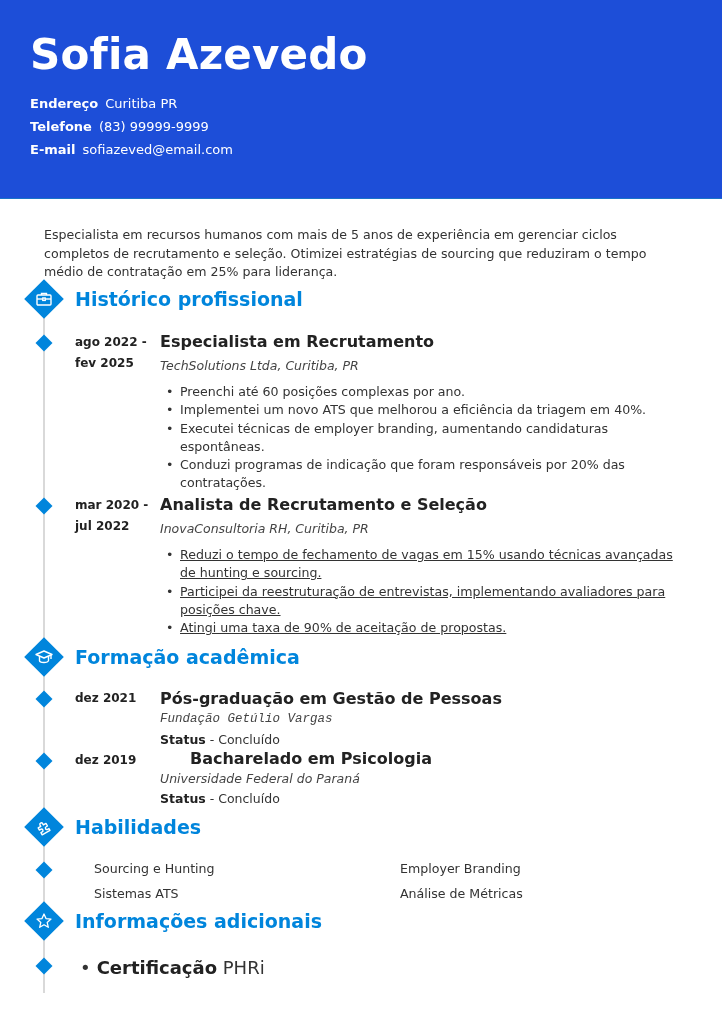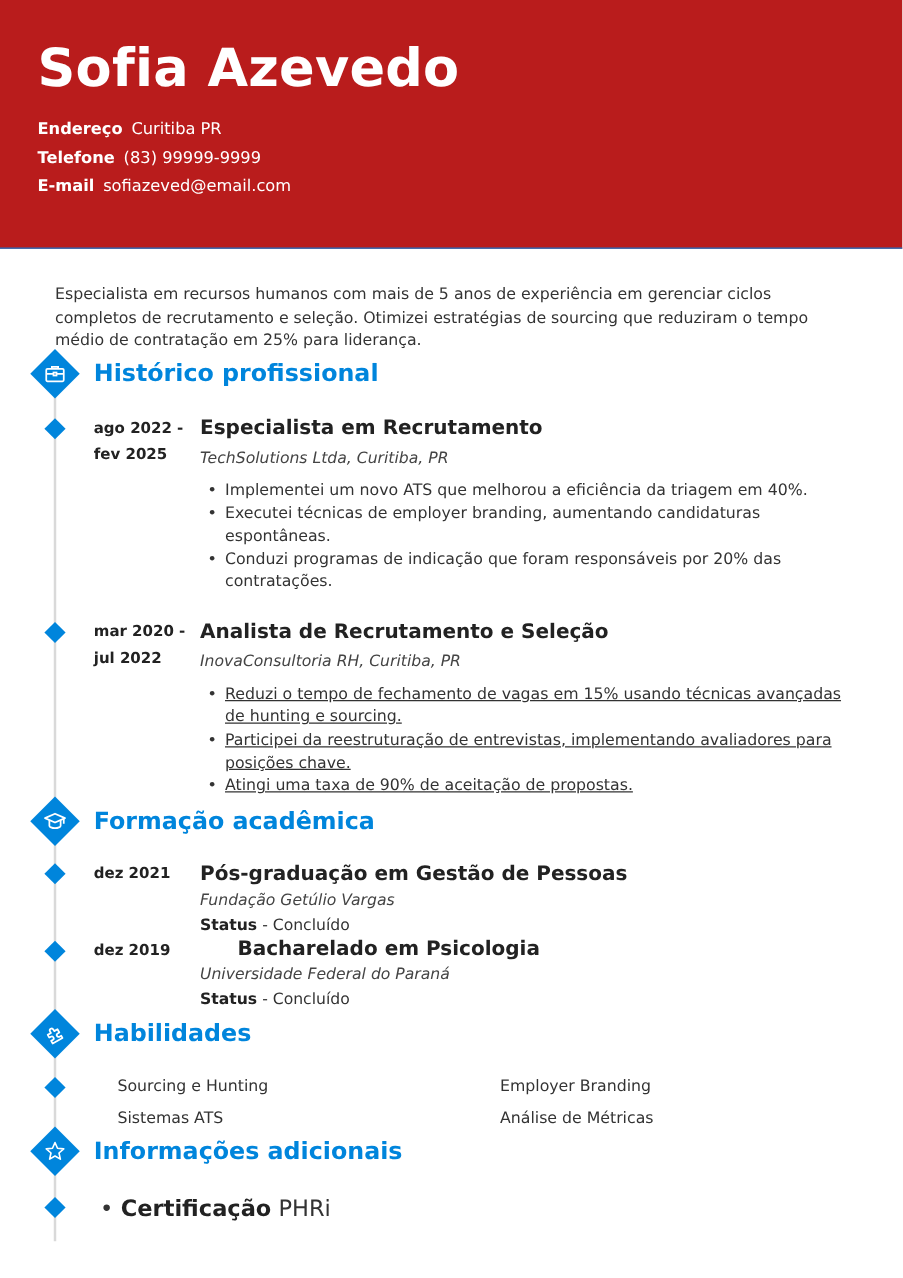--- a/index.html
+++ b/index.html
@@ -1,19 +1,19 @@
 <!DOCTYPE html>
 <html><head>
 <meta charset="utf-8">
 <style>
   * { box-sizing: border-box; margin: 0; padding: 0; }
   html, body { width: 722px; height: 1022px; background: #ffffff; overflow: hidden; }
   body { font-family: "DejaVu Sans", sans-serif; color: #222; position: relative; }
 
-  .header { position: absolute; left: 0; top: 0; width: 722px; height: 199px; background: #b91c1c; border-bottom: 1px solid #1a73c9; }
+  .header { position: absolute; left: 0; top: 0; width: 722px; height: 199px; background: #1d4ed8; border-bottom: 1px solid #1a73c9; }
   .name { position: absolute; left: 30px; top: 30px; font-family: "DejaVu Sans", sans-serif; font-weight: bold; font-size: 42px; color: #fff; letter-spacing: 0.2px; }
   .contact { position: absolute; left: 30px; font-size: 13px; color: #fff; white-space: nowrap; }
   .contact .lbl { font-weight: bold; margin-right: 7px; }
   .contact .val { font-weight: normal; }
 
   .summary { position: absolute; left: 44px; top: 226px; width: 640px; font-size: 12.6px; line-height: 18.5px; color: #333; }
 
   .timeline-line { position: absolute; left: 43px; top: 300px; width: 2px; height: 693px; background: #d9d9d9; }
 
   .sec-icon { position: absolute; left: 24px; width: 40px; height: 40px; }
@@ -70,20 +70,21 @@
 <div class="sec-title" style="top:288px;">Histórico profissional</div>
 
 <div class="dot" style="top:337px;"></div>
 <div class="date" style="top:332px;">
   <div>ago 2022 -</div>
   <div>fev 2025</div>
 </div>
 <div class="job-title" style="top:332px;">Especialista em Recrutamento</div>
 <div class="org" style="top:358px;">TechSolutions Ltda, Curitiba, PR</div>
 <ul class="bullets" style="top:383px;">
+  <li>Preenchi até 60 posições complexas por ano.</li>
   <li>Implementei um novo ATS que melhorou a eficiência da triagem em 40%.</li>
   <li>Executei técnicas de employer branding, aumentando candidaturas espontâneas.</li>
   <li>Conduzi programas de indicação que foram responsáveis por 20% das contratações.</li>
 </ul>
 
 <div class="dot" style="top:500px;"></div>
 <div class="date" style="top:495px;">
   <div>mar 2020 -</div>
   <div>jul 2022</div>
 </div>
@@ -101,21 +102,21 @@
     <path d="M2 7.5L10 4l8 3.5-8 3.5z"></path>
     <path d="M5.5 9v4.5c0 1 2 2 4.5 2s4.5-1 4.5-2V9"></path>
     <path d="M17 8v4"></path>
   </svg>
 </div>
 <div class="sec-title" style="top:646px;">Formação acadêmica</div>
 
 <div class="dot" style="top:693px;"></div>
 <div class="date" style="top:688px;">dez 2021</div>
 <div class="job-title" style="top:689px;">Pós-graduação em Gestão de Pessoas</div>
-<div class="org" style="top:712px;">Fundação Getúlio Vargas</div>
+<div class="org" style="top:712px;font-family:Liberation Mono, monospace;">Fundação Getúlio Vargas</div>
 <div class="edu-status" style="top:732px;"><b>Status</b><span> - Concluído</span></div>
 
 <div class="dot" style="top:755px;"></div>
 <div class="date" style="top:750px;">dez 2019</div>
 <div class="job-title" style="top:749px;margin-left:30px;">Bacharelado em Psicologia</div>
 <div class="org" style="top:771px;">Universidade Federal do Paraná</div>
 <div class="edu-status" style="top:791px;"><b>Status</b><span> - Concluído</span></div>
 
 <div class="sec-icon" style="top:807px;">
   <div class="dia"></div>

